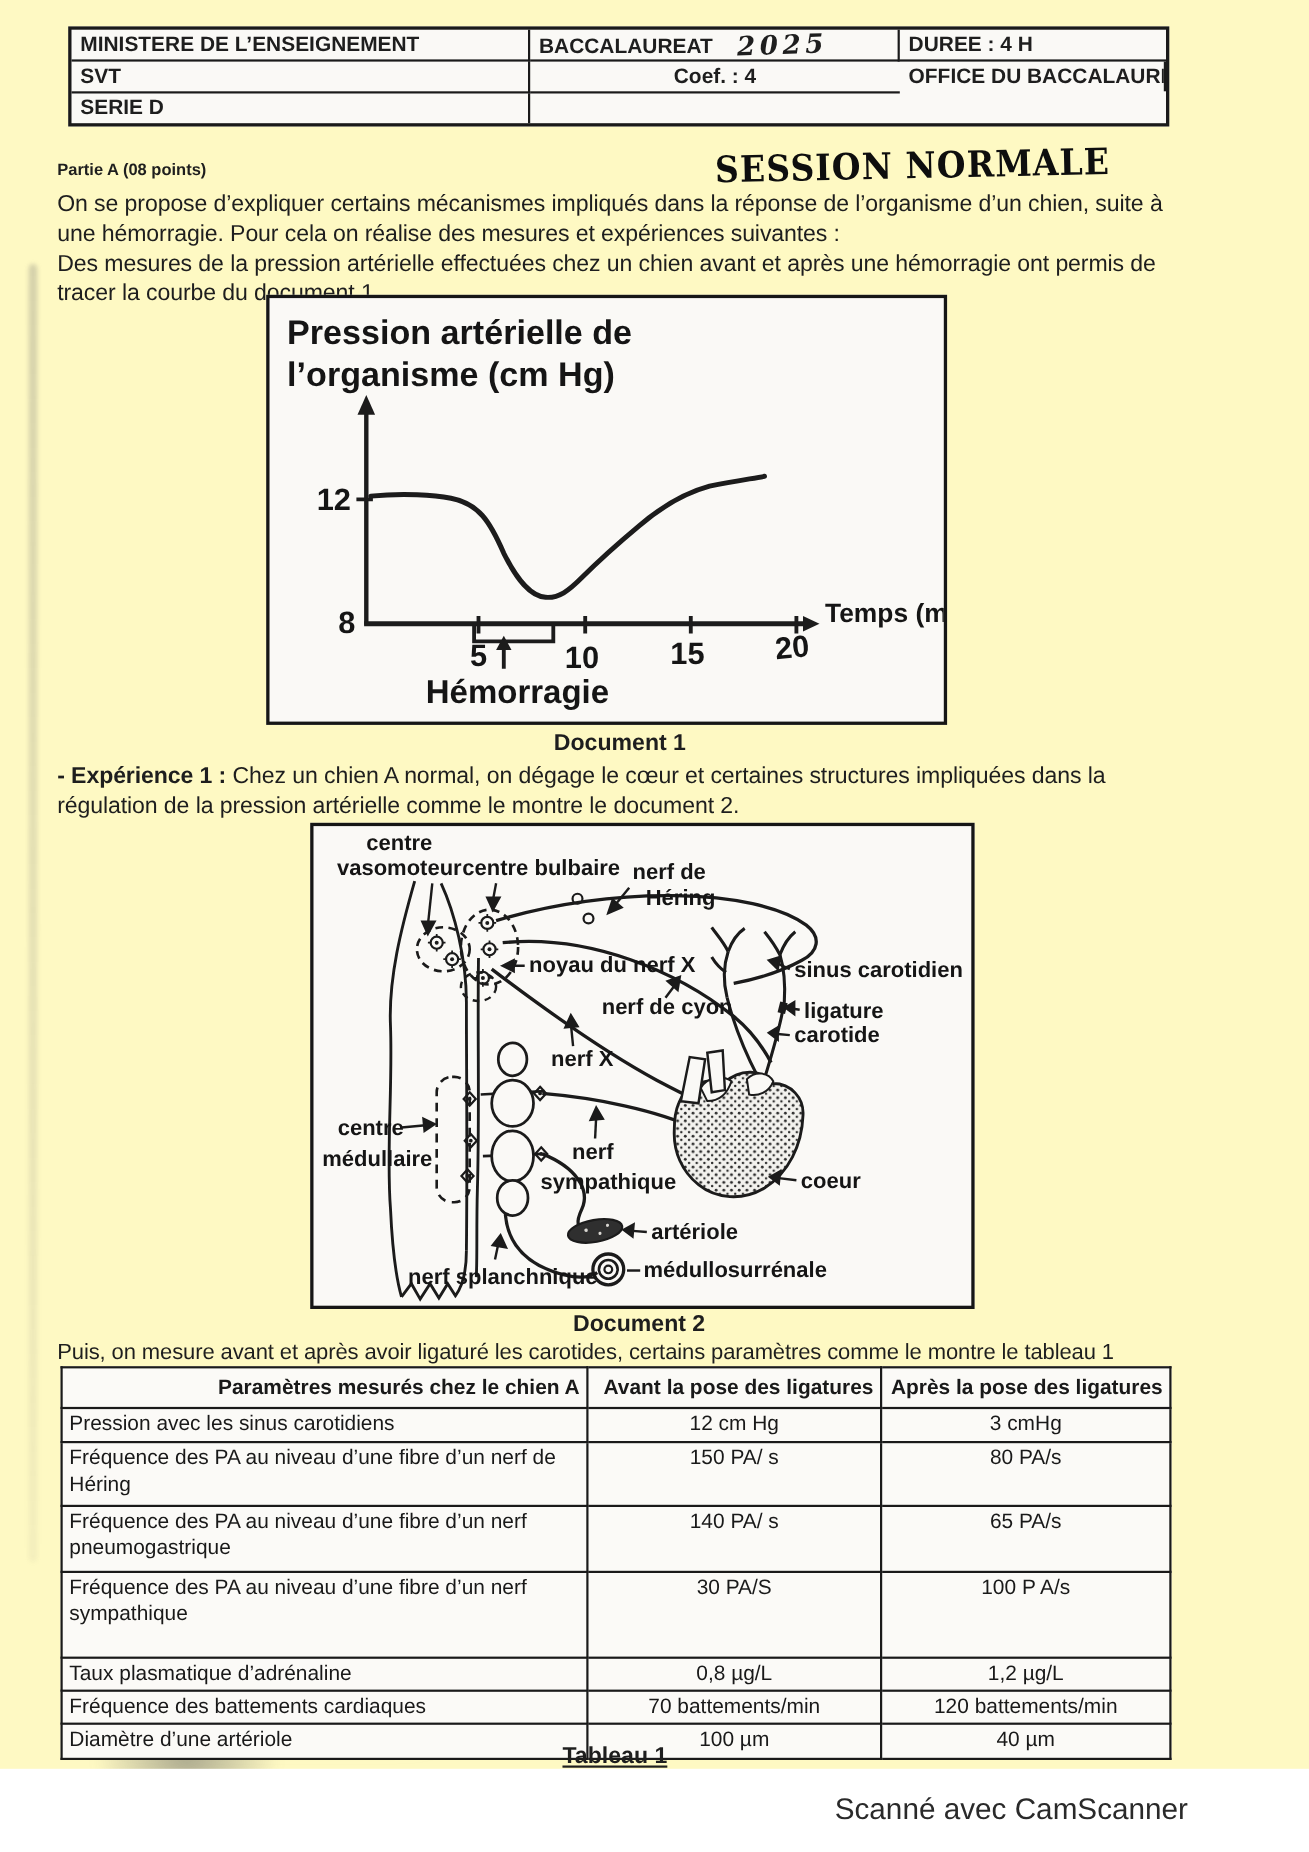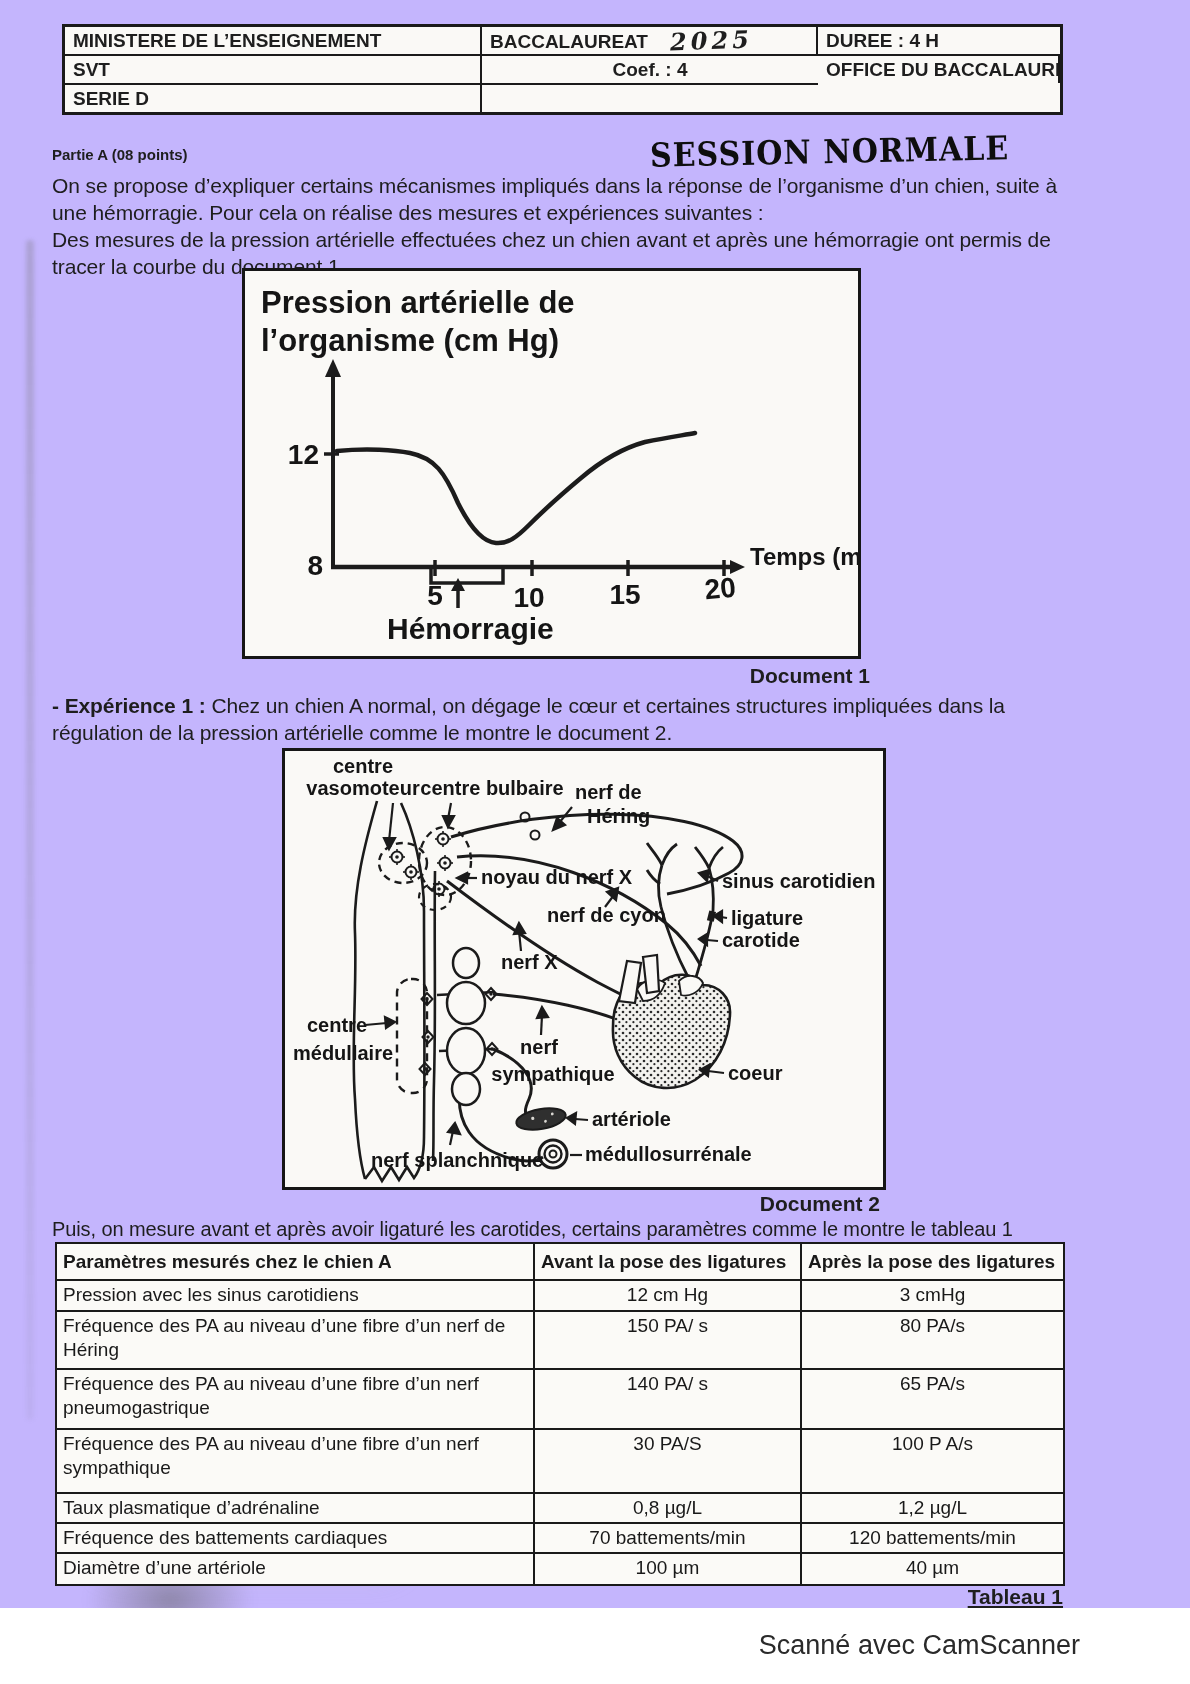--- a/index.html
+++ b/index.html
@@ -1,18 +1,18 @@
 <!DOCTYPE html>
 <html><head>
 <meta charset="utf-8">
 <style>
   html,body{margin:0;padding:0;background:#d8d8d8;}
   #page{
     position:relative;width:1190px;height:1684px;margin:0 auto;
-    background:#c4b5fd;overflow:hidden;
+    background:#fef9c3;overflow:hidden;
     font-family:"Liberation Sans",sans-serif;color:#1e1e1e;
   }
   .abs{position:absolute;}
   
   .hdr{left:62px;top:24px;width:995px;border:3px solid #1a1a1a;display:grid;
        grid-template-columns:417px 336px 1fr;background:#faf9f6;}
   .hdr .cell{height:27px;line-height:27px;font-size:19px;font-weight:bold;
        padding-left:8px;white-space:nowrap;overflow:hidden;}
   .hdr .c1,.hdr .c2{border-right:2.5px solid #1a1a1a;}
   .hdr .r1,.hdr .r2{border-bottom:2.5px solid #1a1a1a;}
@@ -23,26 +23,26 @@
   
   .stamp{left:650px;top:134px;font-family:"DejaVu Serif",serif;font-weight:900;
        font-size:30px;letter-spacing:1px;color:#0e0e0e;
        transform:rotate(-1.2deg) scaleY(1.1);white-space:nowrap;}
   
   .h-bold{font-size:15px;font-weight:bold;}
   .bodyline{font-size:21px;line-height:27px;white-space:nowrap;letter-spacing:-0.1px;}
   .bodyline b{font-weight:bold;}
   
   .figbox{border:3px solid #161616;background:#faf9f6;}
-  .caption{text-align:right;font-weight:bold;font-size:21px;}
+  .caption{text-align:center;font-weight:bold;font-size:21px;}
   
   table.t1{border-collapse:collapse;table-layout:fixed;width:1008px;background:#fbfaf7;}
   table.t1 td{border:2.5px solid #1a1a1a;font-size:19px;line-height:24px;
        padding:2px 6px;vertical-align:top;color:#191919;}
-  table.t1 .head{font-weight:bold;text-align:left;vertical-align:middle;}
+  table.t1 .head{font-weight:bold;text-align:right;vertical-align:middle;}
   table.t1 .val{text-align:center;}
   
   .edgeL{left:26px;top:240px;width:8px;height:1180px;border-radius:4px;
        background:linear-gradient(180deg,rgba(110,110,110,.28),rgba(110,110,110,.07));
        filter:blur(2px);}
   .smudge{left:95px;top:1278px;width:310px;height:295px;border-radius:30px;
        background:rgba(188,186,181,.38);filter:blur(14px);}
   .blob{left:85px;top:1550px;width:170px;height:100px;
        background:radial-gradient(ellipse at center,rgba(90,90,90,.5),rgba(90,90,90,0) 70%);
        filter:blur(5px);}
@@ -304,21 +304,21 @@
     <tr style="height:58px">
       <td>Fréquence des PA au niveau d’une fibre d’un nerf de Héring</td>
       <td class="val">150 PA/ s</td>
       <td class="val">80 PA/s</td>
     </tr>
     <tr style="height:60px">
       <td>Fréquence des PA au niveau d’une fibre d’un nerf pneumogastrique</td>
       <td class="val">140 PA/ s</td>
       <td class="val">65 PA/s</td>
     </tr>
-    <tr style="height:64px">
+    <tr style="height:78px">
       <td>Fréquence des PA au niveau d’une fibre d’un nerf sympathique</td>
       <td class="val">30 PA/S</td>
       <td class="val">100 P A/s</td>
     </tr>
     <tr style="height:28px">
       <td>Taux plasmatique d’adrénaline</td>
       <td class="val">0,8 µg/L</td>
       <td class="val">1,2 µg/L</td>
     </tr>
     <tr style="height:30px">

